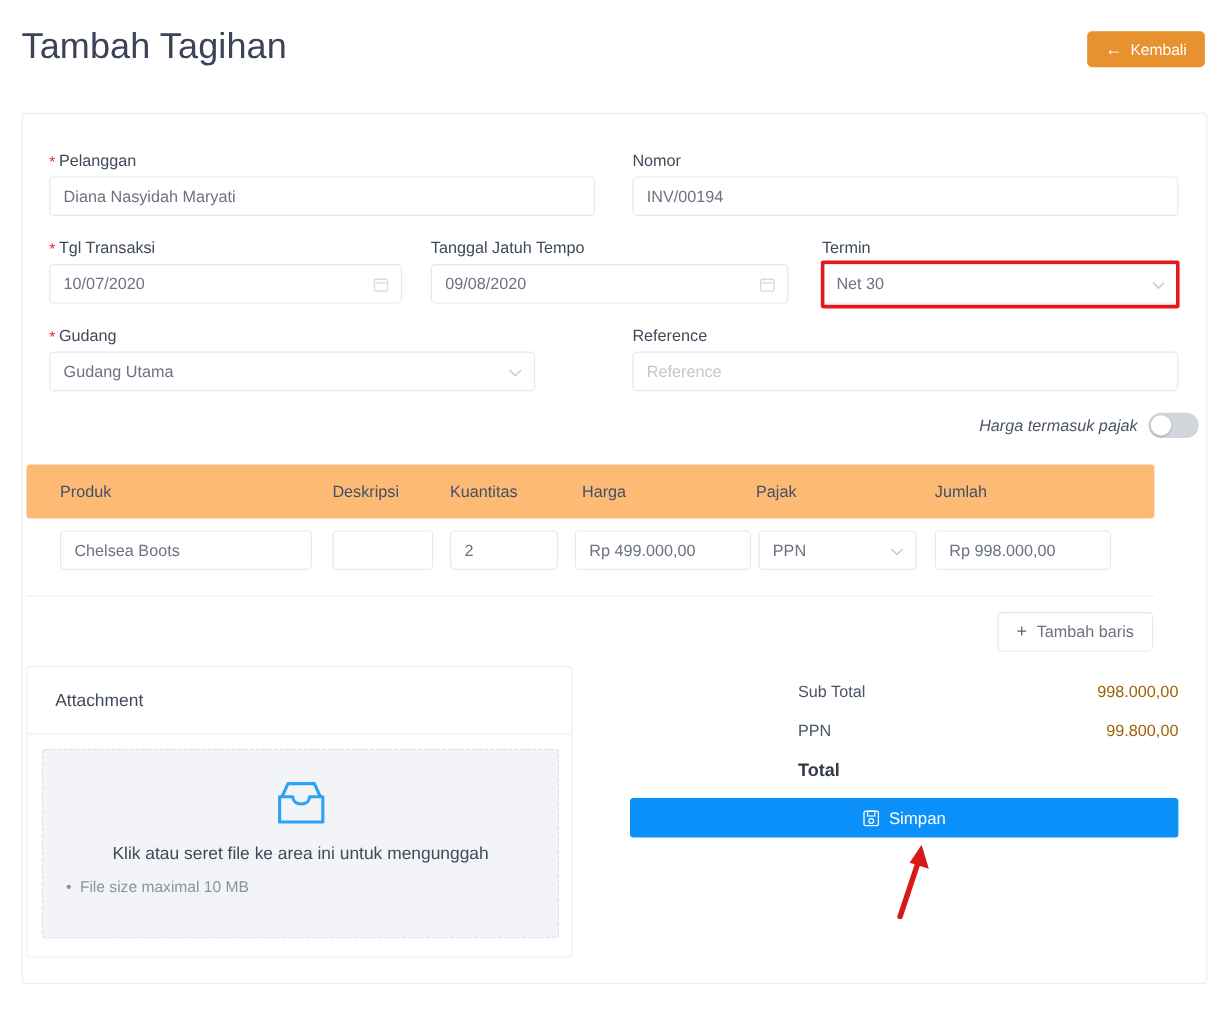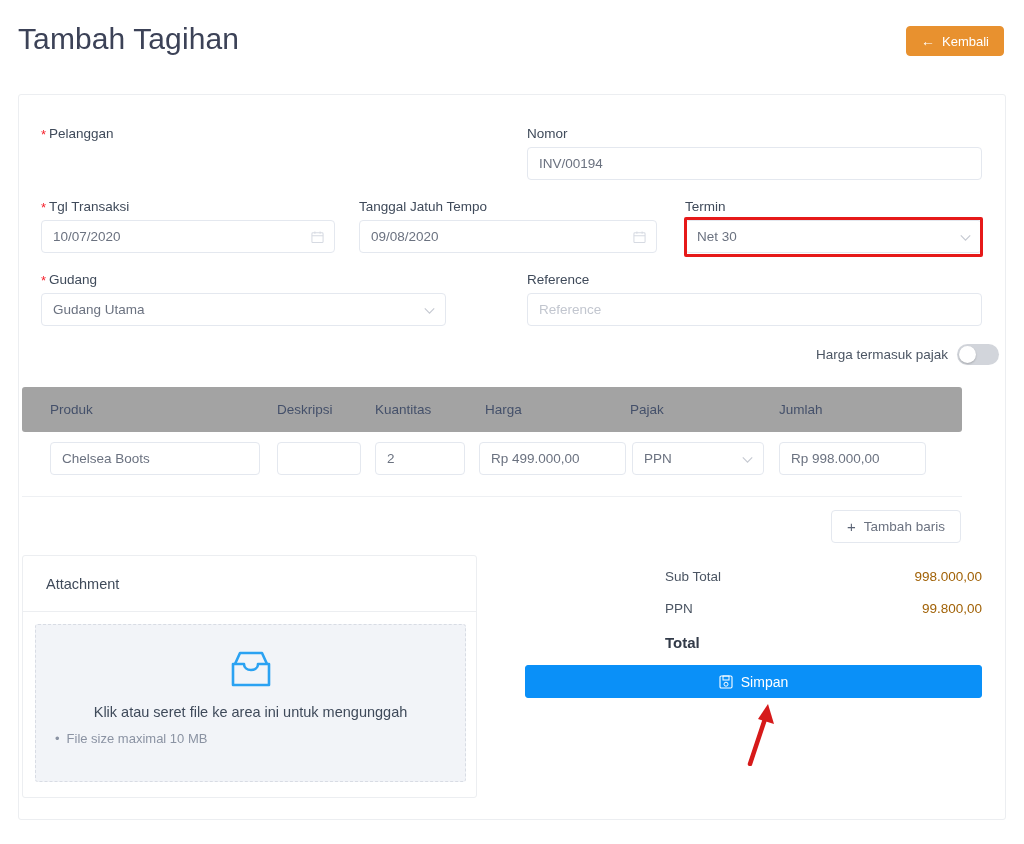--- a/index.html
+++ b/index.html
@@ -83,40 +83,40 @@
 
   
   .chev {
     width: 11px; height: 7px;
     display: inline-block;
   }
 
   
   #tax-row {
     position: absolute; right: 25px; top: 344px;
-    display: flex; align-items: center; gap: 9px;
+    display: flex; align-items: center; gap: 9px; font-style: italic;
   }
   #tax-label { font-size: 13.5px; color: #4b5563; }
   #tax-toggle {
     width: 42px; height: 21px;
     background: #d2d5db; border-radius: 11px;
     position: relative; cursor: pointer;
   }
   #tax-toggle .knob {
     position: absolute; left: 2px; top: 2px;
     width: 17px; height: 17px;
     background: #fff; border-radius: 50%;
     box-shadow: 0 1px 2px rgba(0,0,0,.22);
   }
 
   
   #table-head {
     position: absolute; left: 22px; top: 387px;
     width: 940px; height: 45px;
-    background: #a3a3a3;
+    background: #fdba74;
     border-radius: 3px;
   }
   #table-head .th {
     position: absolute; top: 15px;
     font-size: 13.5px; color: #44506a;
   }
   #table-row { position: absolute; left: 22px; top: 442px; width: 940px; height: 36px; }
 
   
   #row-divider {
@@ -221,20 +221,21 @@
       <span class="arw">←</span>
       <span>Kembali</span>
     </div>
   </div>
 
   <div id="main-card">
 
     <div class="field-label" style="left:22px; top:31px;">
       <span class="req">*</span><span>Pelanggan</span>
     </div>
+    <div class="input" style="left:22px; top:52px; width:455px;">Diana Nasyidah Maryati</div>
 
     <div class="field-label" style="left:508px; top:31px;">
       <span>Nomor</span>
     </div>
     <div class="input" style="left:508px; top:52px; width:455px;">INV/00194</div>
 
     <div class="field-label" style="left:22px; top:104px;">
       <span class="req">*</span><span>Tgl Transaksi</span>
     </div>
     <div class="input" style="left:22px; top:125px; width:294px;">

